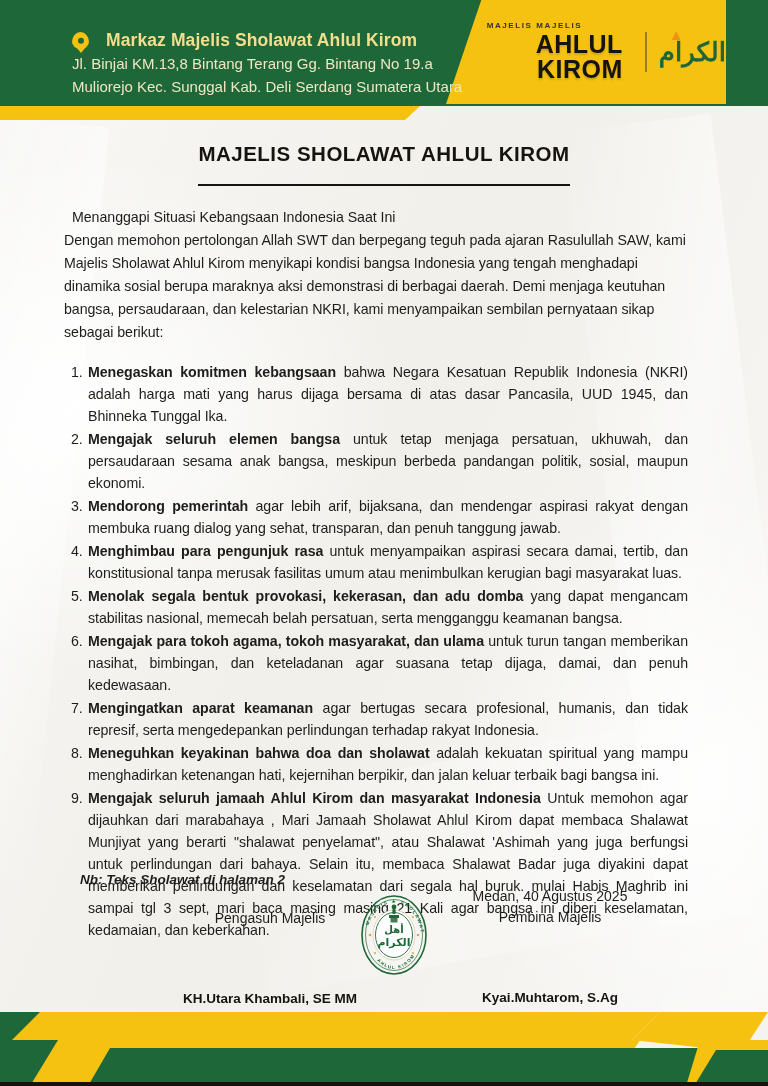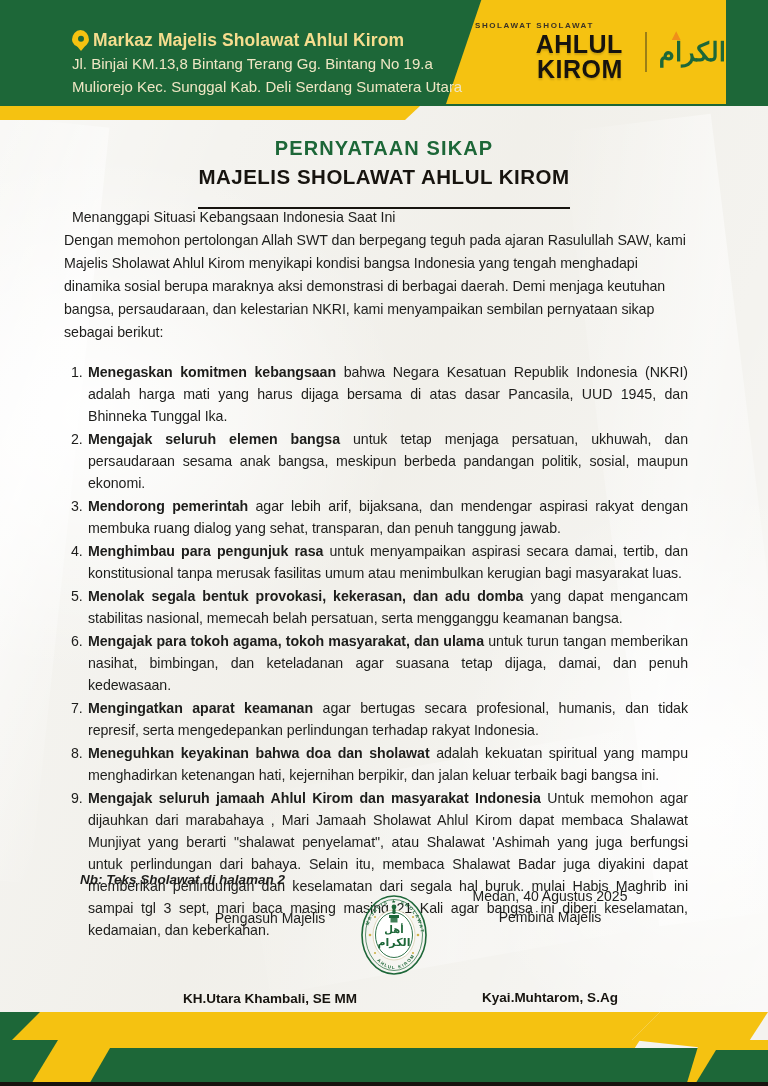--- a/index.html
+++ b/index.html
@@ -111,21 +111,22 @@
   }
 
   .hdr-text {
     position: absolute;
     top: 30px;
     left: 72px;
     color: #f2e9c6;
   }
   .hdr-title-row {
     display: flex;
-    gap: 4px;
+    align-items: center;
+    gap: 17px;
   }
   .pin-icon {
     width: 17px; height: 17px;
     background: #f5c211;
     border-radius: 50% 50% 50% 50% / 58% 58% 42% 42%;
     position: relative;
     flex: none;
   }
   .pin-icon:after {
     content: "";
@@ -315,21 +316,21 @@
   <div class="streak" style="left:-40px; top:120px; width:110px; height:760px; transform:rotate(6deg); opacity:.75;"></div>
   <div class="streak" style="left:610px; top:120px; width:150px; height:800px; transform:rotate(-7deg); opacity:.6;"></div>
   <div class="streak" style="left:250px; top:760px; width:420px; height:200px; transform:rotate(-10deg); opacity:.35;"></div>
 
   <div class="header">
     <div class="header-green"></div>
 
     <div class="logo-panel">
       <div class="logo-panel-inner">
         <div class="logo-left">
-          <div class="logo-kicker">SHOLAWAT SHOLAWAT</div>
+          <div class="logo-kicker">MAJELIS MAJELIS</div>
           <div class="logo-name">AHLUL KIROM</div>
         </div>
         <div class="logo-divider"></div>
         <div class="logo-arabic">
           <span class="flame">▲</span>
           <span>الكرام</span>
         </div>
       </div>
     </div>
 
@@ -339,21 +340,20 @@
         <span class="hdr-name">Markaz Majelis Sholawat Ahlul Kirom</span>
       </div>
       <div class="hdr-addr">Jl. Binjai KM.13,8 Bintang Terang Gg. Bintang No 19.a</div>
       <div class="hdr-addr">Muliorejo Kec. Sunggal Kab. Deli Serdang Sumatera Utara</div>
     </div>
 
     <div class="yellow-strip"></div>
   </div>
 
   <div class="title-block">
-    <div class="title-1">PERNYATAAN SIKAP</div>
     <div class="title-2">MAJELIS SHOLAWAT AHLUL KIROM</div>
   </div>
 
   <div class="body-wrap">
     <div class="intro">
       <span class="first-line">Menanggapi Situasi Kebangsaan Indonesia Saat Ini</span>
       <span>Dengan memohon pertolongan Allah SWT dan berpegang teguh pada ajaran Rasulullah SAW, kami Majelis Sholawat Ahlul Kirom menyikapi kondisi bangsa Indonesia yang tengah menghadapi dinamika sosial berupa maraknya aksi demonstrasi di berbagai daerah. Demi menjaga keutuhan bangsa, persaudaraan, dan kelestarian NKRI, kami menyampaikan sembilan pernyataan sikap sebagai berikut:</span>
     </div>
 
     <ol class="points" id="points-list">

